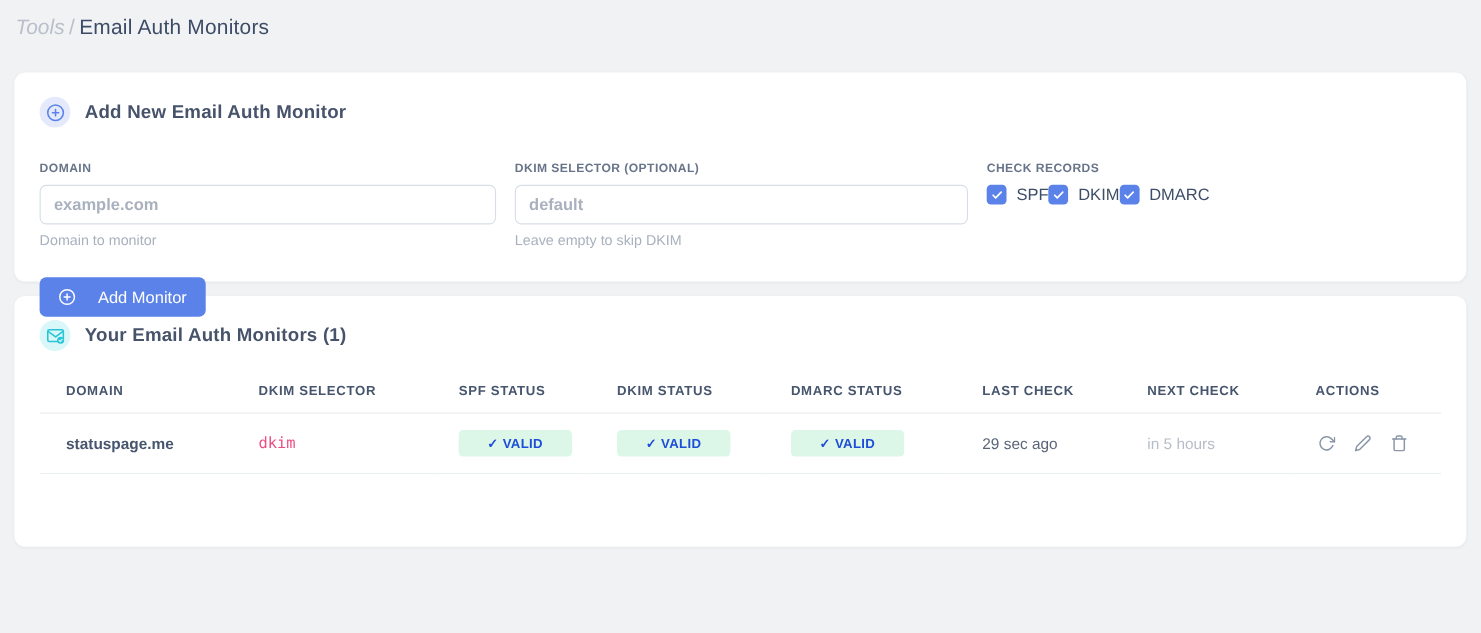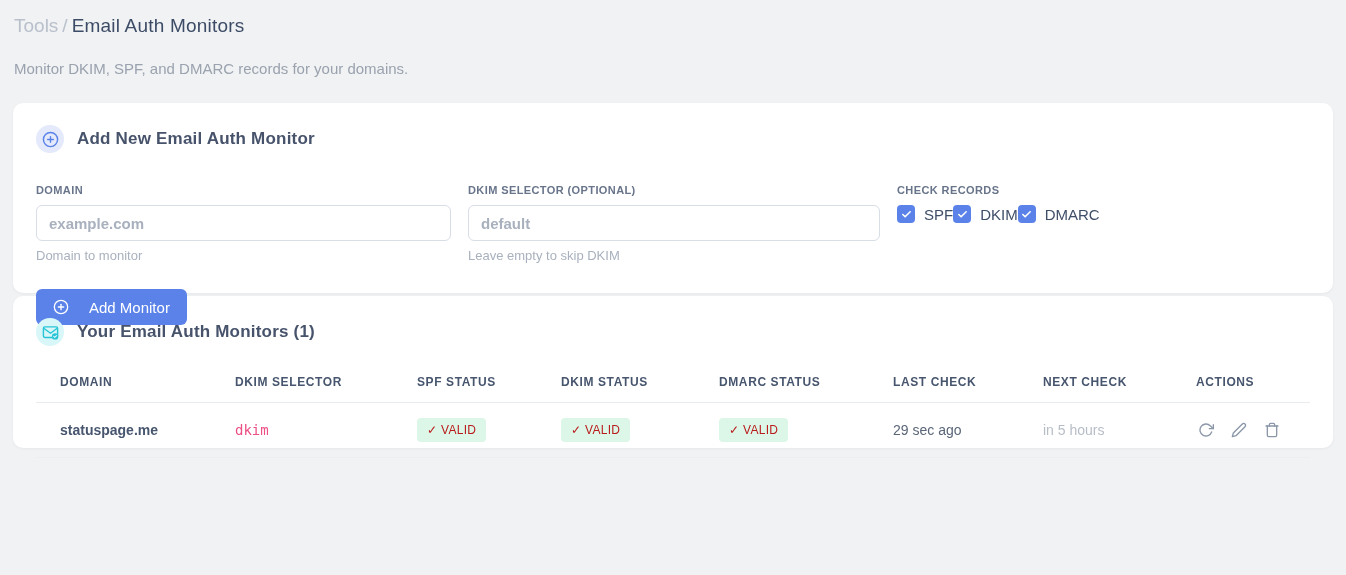--- a/index.html
+++ b/index.html
@@ -6,34 +6,34 @@
   html, body { width: 1346px; height: 575px; overflow: hidden; }
   body {
     background: #f1f2f4;
     font-family: "Liberation Sans", sans-serif;
     color: #47536b;
   }
   .page { padding: 12px 13px 0 13px; }
 
   
   .breadcrumb { font-size: 19px; line-height: 28px; padding-left: 1px; }
-  .crumb-root { color: #b9c0cb; font-weight: 400; }
+  .crumb-root { color: #b9c0cb; font-weight: 400; font-style: italic; }
   .crumb-sep { color: #b9c0cb; font-weight: 400; margin: 0 4px; }
   .crumb-current { color: #3d4c66; font-weight: 400; letter-spacing: .2px; }
   .subtitle { margin-top: 20px; font-size: 15px; color: #9aa2ae; padding-left: 1px; }
 
   
   .card {
     background: #ffffff;
     border-radius: 10px;
     box-shadow: 0 1px 3px rgba(20,30,50,.05);
     padding: 22px 23px;
   }
   .card-add { margin-top: 26px; height: 190px; }
-  .card-monitors { margin-top: 3px; height: 152px; }
+  .card-monitors { margin-top: 13px; height: 228px; }
 
   .card-head { display: flex; align-items: center; gap: 13px; }
   .icon-badge {
     width: 28px; height: 28px; border-radius: 50%;
     display: flex; align-items: center; justify-content: center;
     flex: 0 0 auto;
   }
   .icon-badge.blue { background: #e4eafb; }
   .icon-badge.teal { background: #d9f6f8; }
   .card-title { font-size: 17px; font-weight: 700; color: #47536b; letter-spacing: .2px; }
@@ -112,43 +112,42 @@
   .col-next    { width: 153px; }
   .col-actions { width: 138px; }
 
   .cell-domain { font-size: 15px; font-weight: 700; color: #47566e; }
   .cell-code {
     font-family: "DejaVu Sans Mono", "Liberation Mono", monospace;
     font-size: 14px; color: #ed4e86;
   }
   .badge-valid {
     display: inline-block;
-    background: #dcf7e8; color: #b91c1c;
-    font-size: 12px; font-weight: 400; letter-spacing: .3px;
-    padding: 5px 10px; border-radius: 4px;
+    background: #dcf7e8; color: #1d4ed8;
+    font-size: 12px; font-weight: 700; letter-spacing: .3px;
+    padding: 5px 26px; border-radius: 4px;
   }
   .cell-last { color: #5a6678; }
   .cell-next { color: #b7bdc7; }
 
   .actions-wrap { display: flex; align-items: center; gap: 13px; }
   .icon-btn {
     background: none; border: none; padding: 2px;
     cursor: pointer; display: inline-flex;
     color: #8b97a8;
   }
 </style>
 </head>
 <body>
 
 <div class="page">
 
   <div class="breadcrumb">
     <span class="crumb-root">Tools</span><span class="crumb-sep">/</span><span class="crumb-current">Email Auth Monitors</span>
   </div>
-  <p class="subtitle">Monitor DKIM, SPF, and DMARC records for your domains.</p>
 
   <section class="card card-add">
     <div class="card-head">
       <span class="icon-badge blue">
         <svg width="17" height="17" viewBox="0 0 24 24" fill="none" stroke="#5a82e9" stroke-width="2" stroke-linecap="round" stroke-linejoin="round">
           <circle cx="12" cy="12" r="10"></circle>
             <line x1="12" y1="8" x2="12" y2="16"></line>
             <line x1="8" y1="12" x2="16" y2="12"></line>
         </svg>
       </span>

